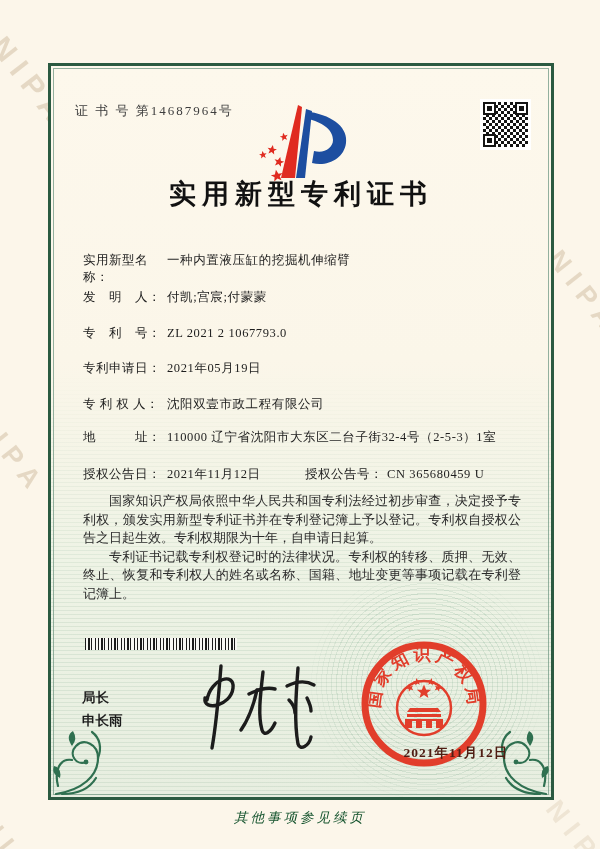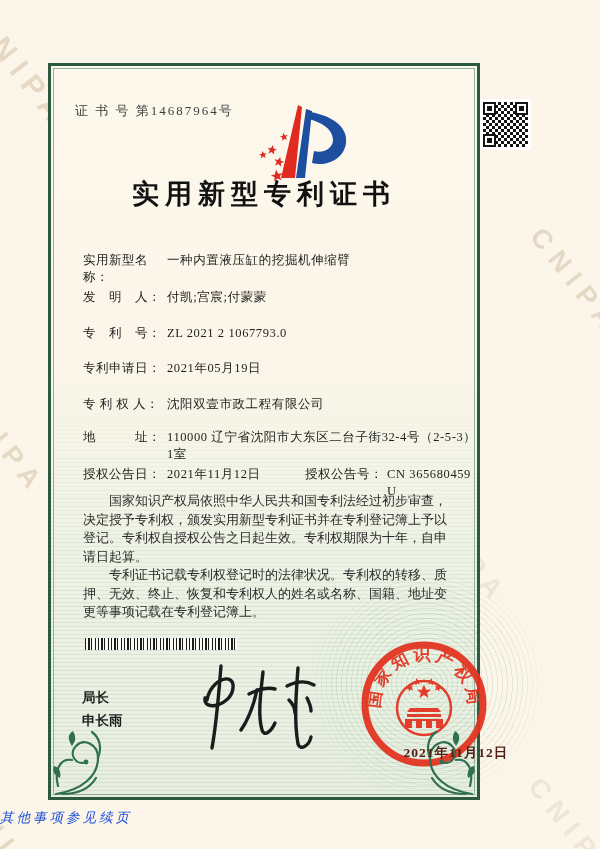--- a/index.html
+++ b/index.html
@@ -5,21 +5,21 @@
   html,body{margin:0;padding:0;background:#fcf6ea;}
   .page{position:relative;width:600px;height:849px;overflow:hidden;
         font-family:"Liberation Serif","DejaVu Serif",serif;color:#2f2f2f;
         background:#fcf6ea;}
   
   .wm{position:absolute;font-family:"Liberation Sans","DejaVu Sans",sans-serif;
       font-weight:bold;font-size:27px;letter-spacing:9px;white-space:nowrap;
       color:rgba(193,167,135,.38);transform:rotate(52deg);transform-origin:left top;}
   .wm.faint{color:rgba(200,180,150,.26);}
   
-  .frame{position:absolute;left:48px;top:63px;width:432px;height:737px;
+  .frame{position:absolute;left:48px;top:63px;width:506px;height:737px;
          border:3px solid #2b5a41;box-sizing:border-box;
          background:linear-gradient(180deg,#fdf8ec 0%,#fbf6e9 40%,#eef3e5 68%,#e7eee0 100%);}
   .frame-inner{position:absolute;inset:2px;border:1px solid #93b09e;pointer-events:none;}
   .stripes{position:absolute;inset:0;
            background:repeating-linear-gradient(180deg,rgba(104,150,120,.14) 0 1px,transparent 1px 4px);
            -webkit-mask-image:linear-gradient(to bottom,transparent 0 42%,rgba(0,0,0,.55) 58%,#000 78%);
            mask-image:linear-gradient(to bottom,transparent 0 42%,rgba(0,0,0,.55) 58%,#000 78%);
            pointer-events:none;}
   .rosette{position:absolute;left:258px;top:500px;width:236px;height:236px;border-radius:50%;
            background:repeating-radial-gradient(circle,rgba(90,150,115,.15) 0 1px,transparent 1px 5px);
@@ -53,22 +53,22 @@
           font-weight:bold;font-size:13.5px;color:#1c1c1c;line-height:23px;}
   .signature{position:absolute;left:126px;top:592px;width:150px;height:100px;}
   .seal{position:absolute;left:309px;top:574px;width:128px;height:128px;opacity:.94;}
   .seal-date{position:absolute;left:300px;top:678px;width:210px;text-align:center;
              font-size:13.5px;font-weight:bold;letter-spacing:1px;color:#4f1d13;z-index:5;}
   .pagenum{position:absolute;left:0;right:0;top:711px;text-align:center;
            font-size:11.5px;letter-spacing:1px;color:#222;}
   .flourish{position:absolute;width:62px;height:80px;bottom:1px;}
   .fl-l{left:1px;}
   .fl-r{right:1px;transform:scaleX(-1);}
-  .footer-note{position:absolute;left:0;right:0;top:809px;text-align:left;
-               font-size:13.5px;font-style:italic;letter-spacing:3px;color:#1d4ed8;}
+  .footer-note{position:absolute;left:0;right:0;top:809px;text-align:center;
+               font-size:13.5px;font-style:italic;letter-spacing:3px;color:#14532d;}
 </style>
 </head>
 <body>
 
 <div class="page">
 
   <span class="wm" style="left:-8px;top:6px;font-size:30px">CNIPA</span>
   <span class="wm faint" style="left:152px;top:100px">CNIPA</span>
   <span class="wm faint" style="left:352px;top:250px">CNIPA</span>
   <span class="wm" style="left:-26px;top:382px">CNIPA</span>

